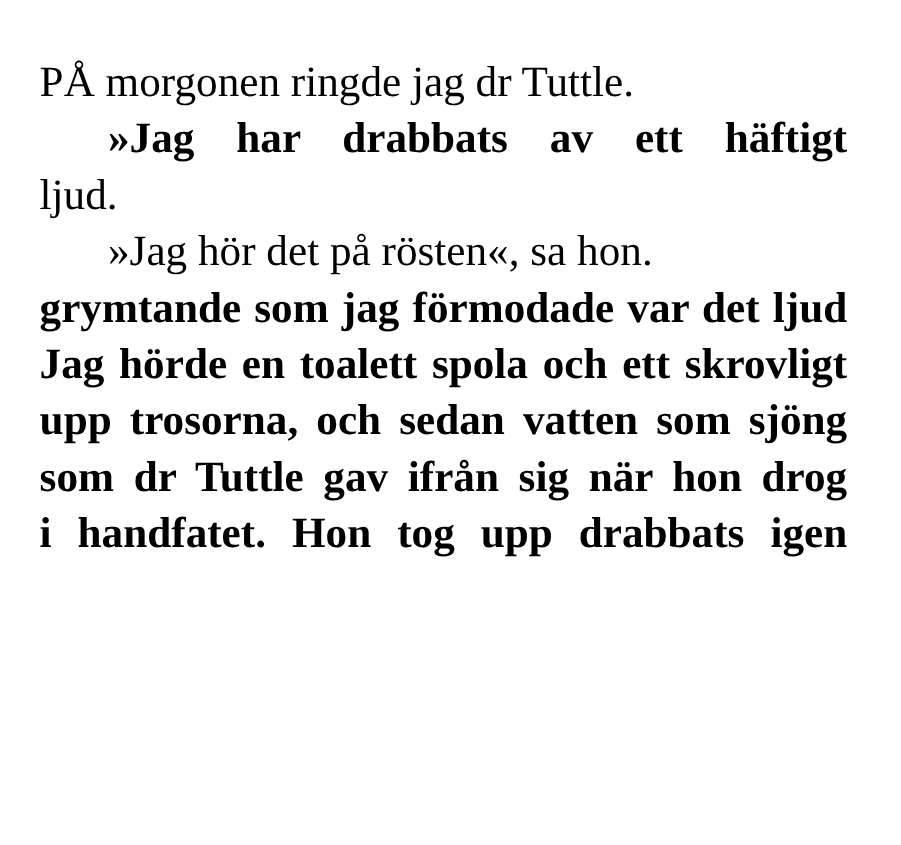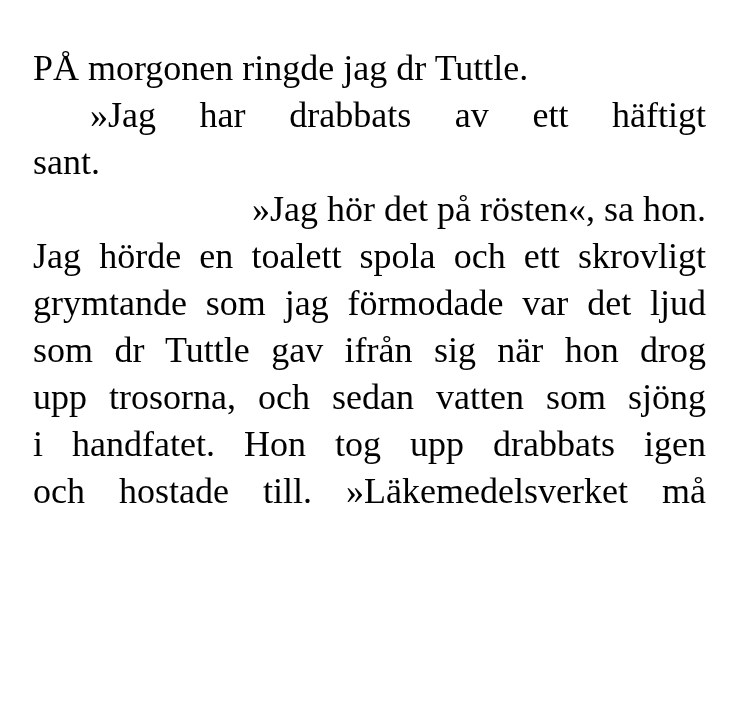--- a/index.html
+++ b/index.html
@@ -28,46 +28,45 @@
   .paragraph {
     margin: 0;
   }
   .line {
     text-align: left;
     white-space: normal;
   }
   .line.justify {
     text-align: justify;
     text-align-last: justify;
+    font-weight: bold;
   }
   .line.indent {
     text-indent: 57px;
-    text-align: right;
   }
   .line i {
     font-style: italic;
   }
 </style>
 </head>
 <body>
 
 <div class="page">
   <div class="text-block">
       <div class="paragraph">
         <div class="line"><span>PÅ morgonen ringde jag dr Tuttle.</span></div>
       </div>
       <div class="paragraph">
         <div class="line justify indent"><span>»Jag har drabbats av ett häftigt</span></div>
-        <div class="line"><span>sant.</span></div>
+        <div class="line"><span>ljud.</span></div>
       </div>
       <div class="paragraph">
         <div class="line indent"><span>»Jag hör det på rösten«, sa hon.</span></div>
       </div>
       <div class="paragraph">
+        <div class="line justify"><span>grymtande som jag förmodade var det ljud</span></div>
         <div class="line justify"><span>Jag hörde en toalett spola och ett skrovligt</span></div>
-        <div class="line justify"><span>grymtande som jag förmodade var det ljud</span></div>
+        <div class="line justify"><span>upp trosorna, och sedan vatten som sjöng</span></div>
         <div class="line justify"><span>som dr Tuttle gav ifrån sig när hon drog</span></div>
-        <div class="line justify"><span>upp trosorna, och sedan vatten som sjöng</span></div>
         <div class="line justify"><span>i handfatet. Hon tog upp drabbats igen</span></div>
-        <div class="line justify"><span>och hostade till. »Läkemedelsverket må</span></div>
       </div>
     </div>
 </div>
 
 </body></html>

